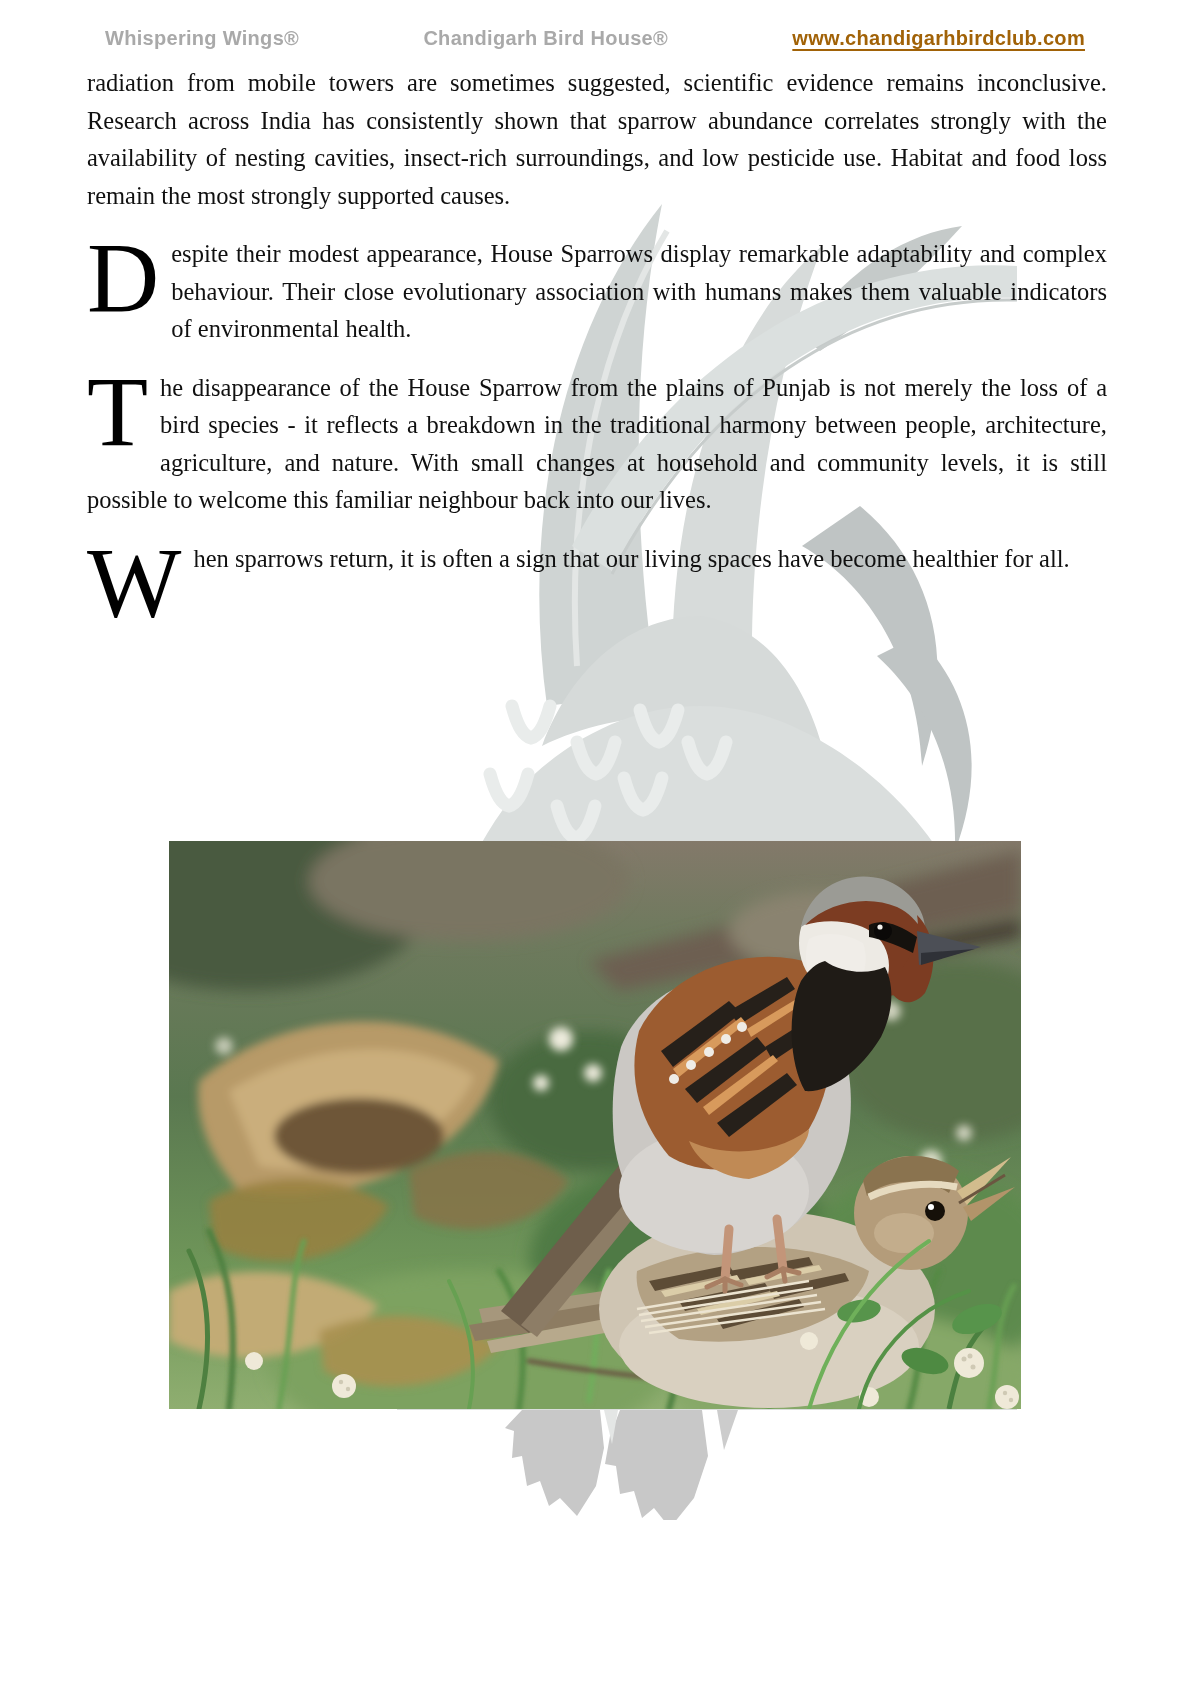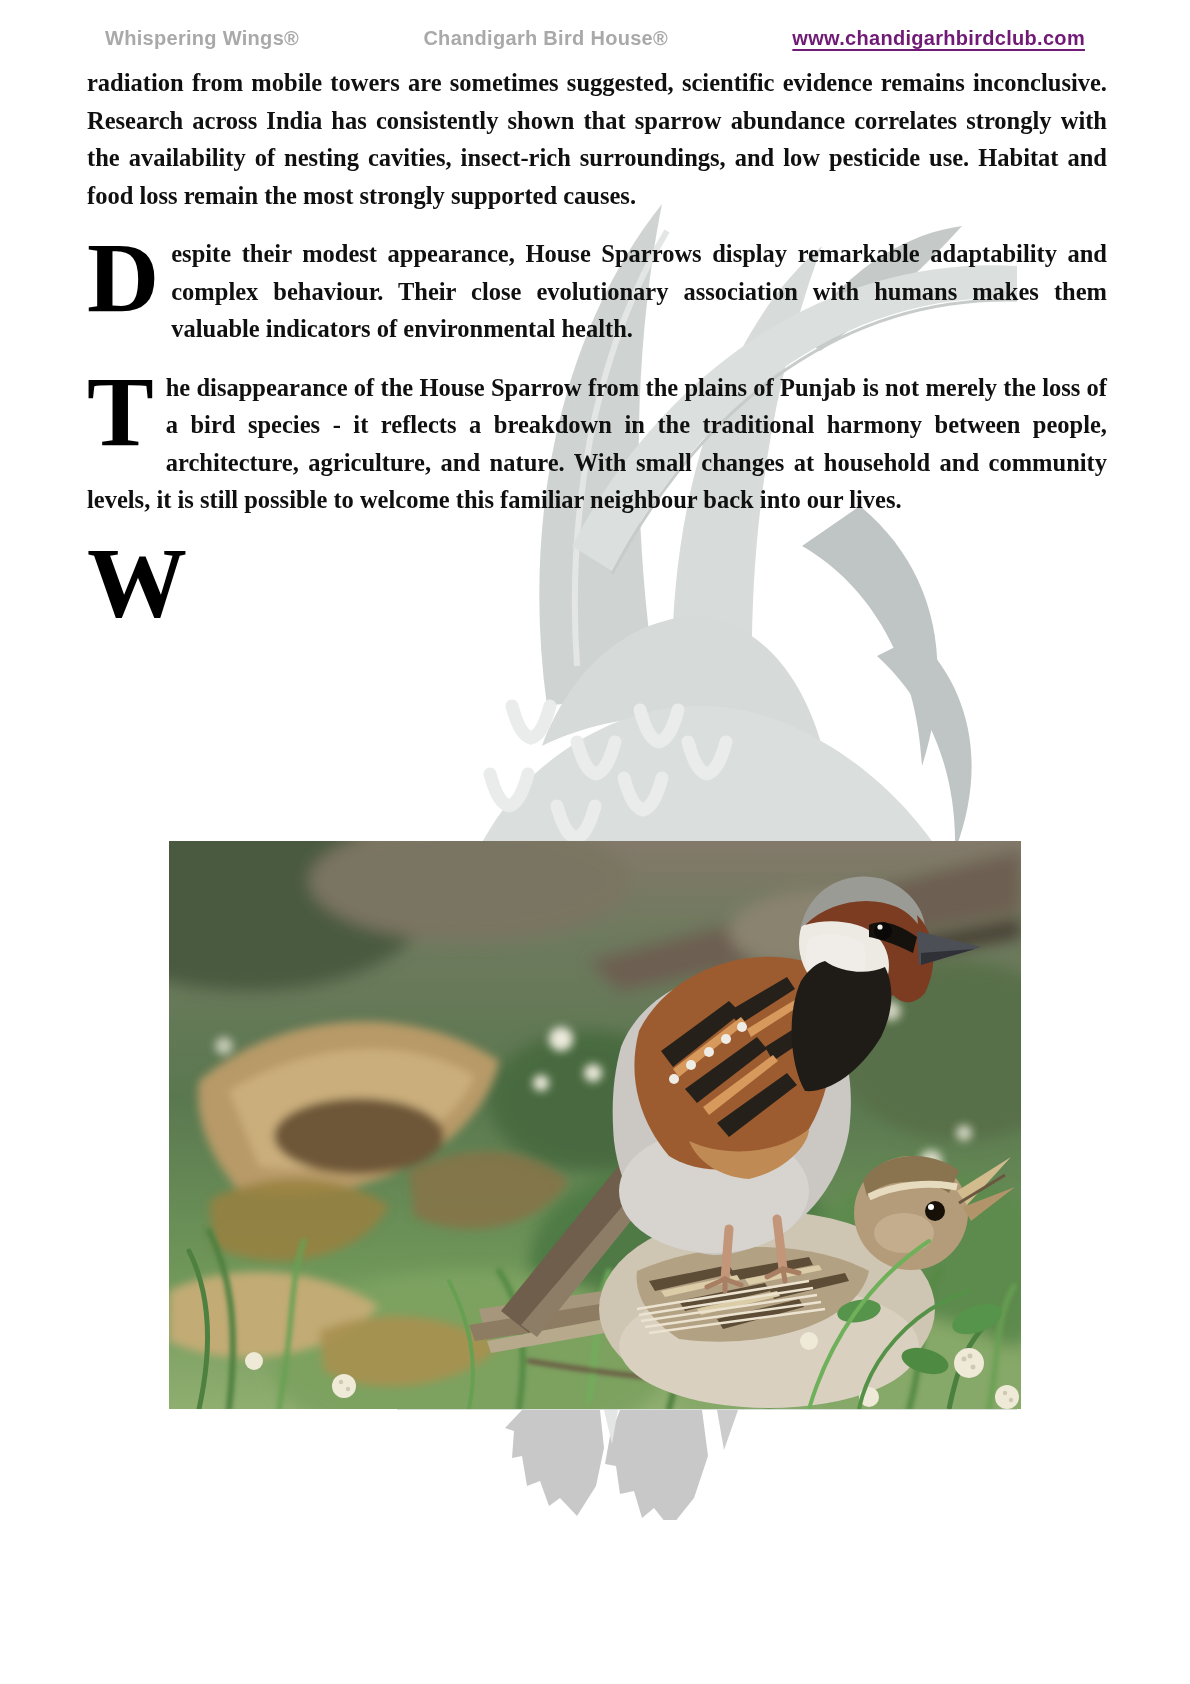--- a/index.html
+++ b/index.html
@@ -19,28 +19,28 @@
   .hdr,.ftr{
     position:absolute;left:105px;right:105px;
     display:flex;justify-content:space-between;align-items:baseline;
     font-family:"Liberation Sans", sans-serif;
     color:#a9a9a9;
     z-index:3;
     gap:38px;
   }
   .hdr{top:27px;font-size:20px;font-weight:600;letter-spacing:.3px;}
   .ftr{top:1614px;font-size:17.5px;font-weight:500;}
-  .hdr a,.ftr a{color:#701a75;text-decoration:underline;text-underline-offset:4px;cursor:pointer;}
+  .hdr a,.ftr a{color:#a16207;text-decoration:underline;text-underline-offset:4px;cursor:pointer;}
   
   .bodytext{
     position:absolute;left:87px;top:64px;width:1020px;
     font-size:24.5px;line-height:37.5px;color:#101010;
     text-align:justify;z-index:1;
   }
-  .bodytext p{margin:0 0 21px 0;font-weight:bold;}
+  .bodytext p{margin:0 0 21px 0;}
   .dropcap{
     float:left;
     font-size:100px;line-height:74px;
     margin:6px 12px 0 0;
     color:#000;
   }
   
   .photo{
     position:absolute;left:169px;top:841px;width:852px;height:568px;
     z-index:2;margin:0;padding:0;
@@ -88,21 +88,21 @@
   <header class="hdr">
     <span>Whispering Wings®</span>
     <span>Chandigarh Bird House®</span>
     <a>www.chandigarhbirdclub.com</a>
   </header>
 
   <main class="bodytext">
     <p><span>radiation from mobile towers are sometimes suggested, scientific evidence remains inconclusive. Research across India has consistently shown that sparrow abundance correlates strongly with the availability of nesting cavities, insect-rich surroundings, and low pesticide use. Habitat and food loss remain the most strongly supported causes.</span></p>
     <p><span class="dropcap">D</span><span>espite their modest appearance, House Sparrows display remarkable adaptability and complex behaviour. Their close evolutionary association with humans makes them valuable indicators of environmental health.</span></p>
     <p><span class="dropcap">T</span><span>he disappearance of the House Sparrow from the plains of Punjab is not merely the loss of a bird species - it reflects a breakdown in the traditional harmony between people, architecture, agriculture, and nature. With small changes at household and community levels, it is still possible to welcome this familiar neighbour back into our lives.</span></p>
-    <p><span class="dropcap">W</span></p>
+    <p><span class="dropcap">W</span><span>hen sparrows return, it is often a sign that our living spaces have become healthier for all.</span></p>
   </main>
 
   <figure class="photo" aria-label="Male house sparrow standing on the back of a female house sparrow on grassy ground with dry leaves, a branch and small white flowers">
     <svg viewBox="0 0 852 568" width="852" height="568">
       <defs>
         <linearGradient id="bg" x1="0" y1="0" x2="0" y2="1">
           <stop offset="0" stop-color="#83796a"></stop>
           <stop offset="0.16" stop-color="#6f7a5e"></stop>
           <stop offset="0.45" stop-color="#5a7850"></stop>
           <stop offset="0.75" stop-color="#6f9659"></stop>

